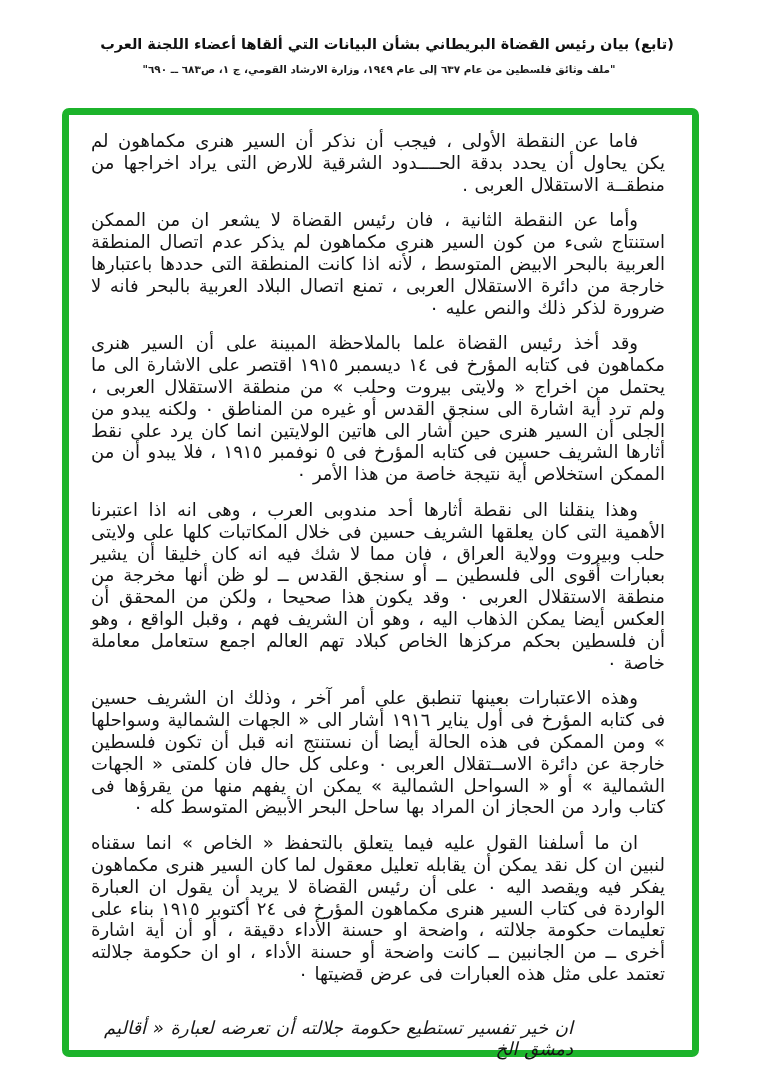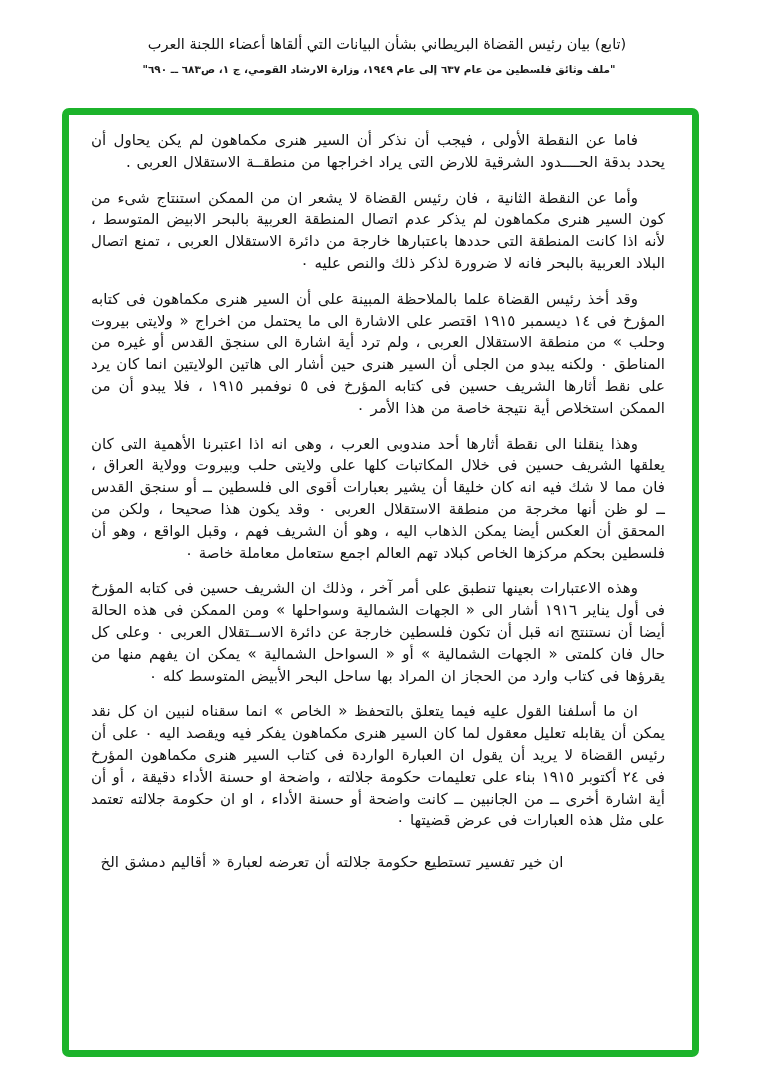--- a/index.html
+++ b/index.html
@@ -13,21 +13,21 @@
   }
   .header {
     position: absolute;
     top: 36px; left: 0; right: 0;
     text-align: center;
     direction: rtl;
     color: #111;
   }
   .doc-title {
     font-size: 14.5px;
-    font-weight: normal;
+    font-weight: bold;
     letter-spacing: 0;
     padding-left: 16px;
   }
   .doc-source {
     font-size: 10.5px;
     font-weight: bold;
     margin-top: 11px;
     color: #1a1a1a;
   }
   .green-box {
@@ -42,30 +42,31 @@
   .body-text {
     position: absolute;
     top: 0; left: 0; right: 0; bottom: 0;
     padding: 15px 27px 0 22px;
     direction: rtl;
     text-align: justify;
     color: #151515;
   }
   .body-text p {
     margin: 0 0 14px 0;
-    font-size: 15px;
+    font-size: 18px;
     line-height: 21.8px;
     text-indent: 27px;
     word-spacing: 1px;
   }
   .body-text p.closing {
     text-indent: 0;
-    margin-top: 20px;
+    margin-top: 32px;
     padding-right: 92px;
-    text-align: center;
+    text-align: right;
+    font-style: italic;
   }
 </style>
 </head>
 <body>
 
 <div class="page">
 
   <div class="header">
     <div class="doc-title">(تابع) بيان رئيس القضاة البريطاني بشأن البيانات التي ألقاها أعضاء اللجنة العرب</div>
     <div class="doc-source">"ملف وثائق فلسطين من عام ٦٣٧ إلى عام ١٩٤٩، وزارة الارشاد القومي، ج ١، ص٦٨٣ ــ ٦٩٠"</div>

